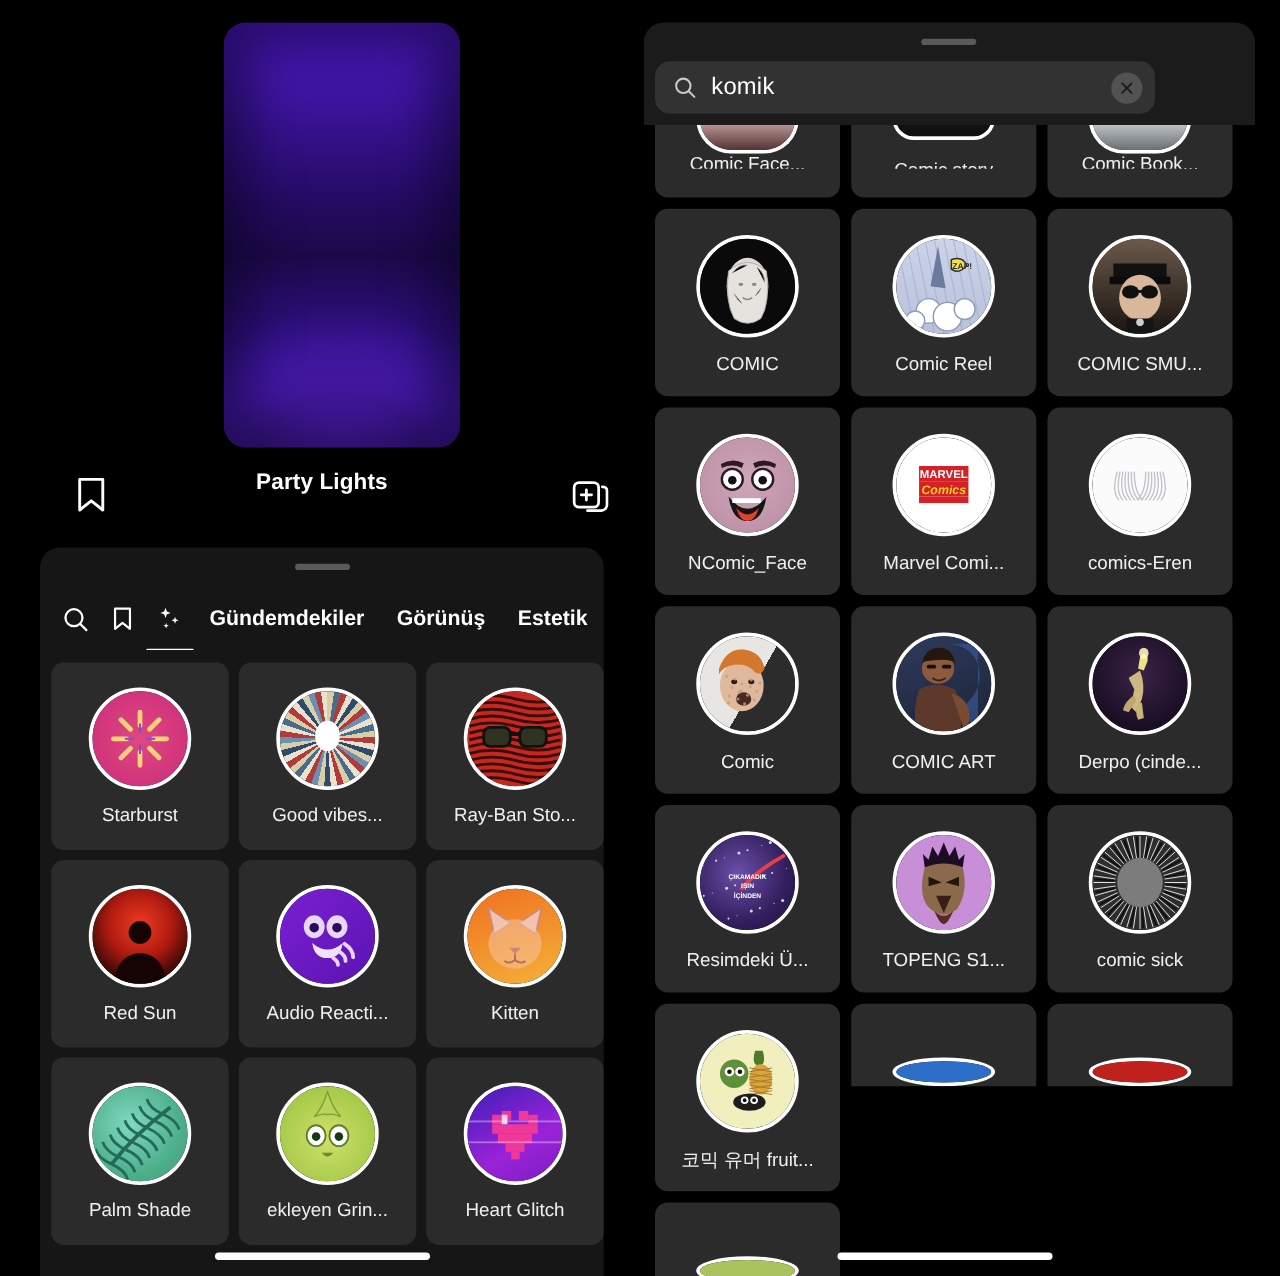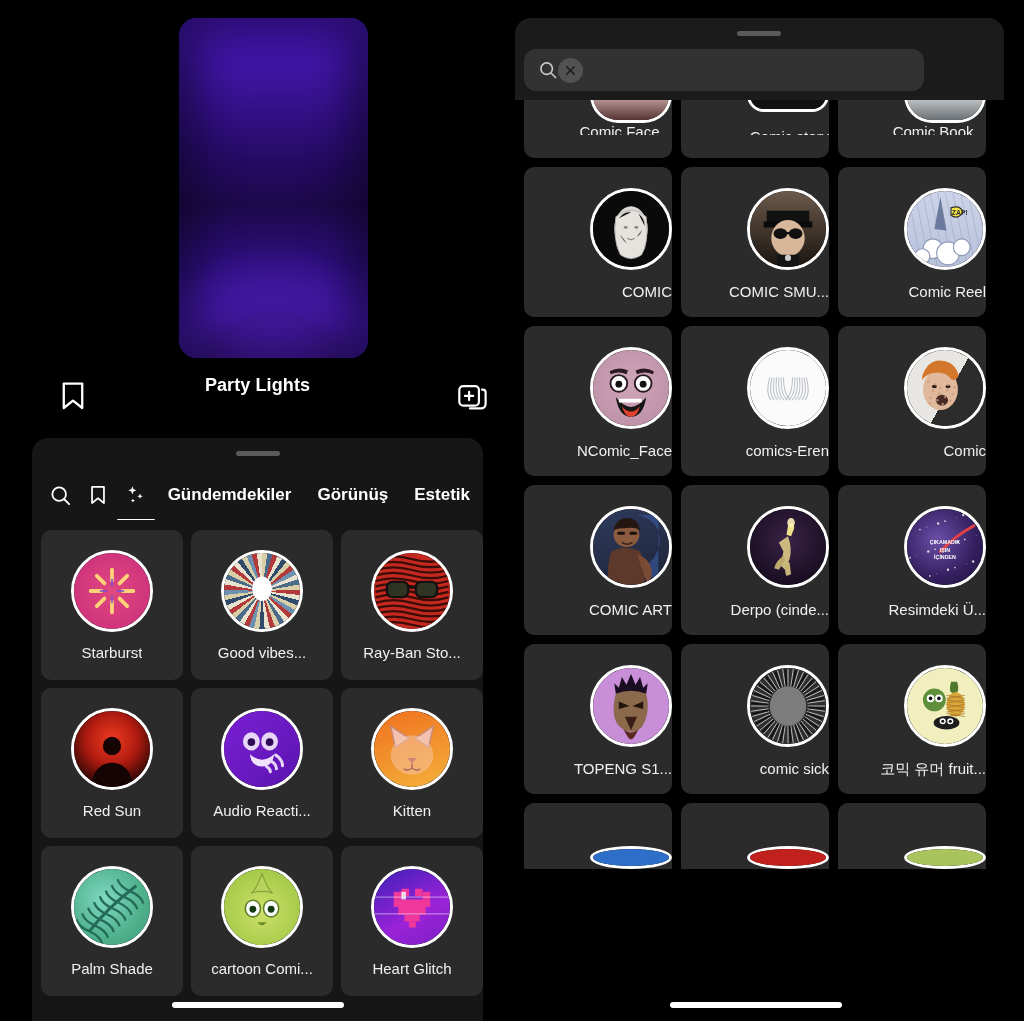--- a/index.html
+++ b/index.html
@@ -122,21 +122,21 @@
     position:absolute; left:422px; top:39px;
     color:#fff; font-size:20px; letter-spacing:0.2px;
   }
 
   #results-grid {
     position:absolute; left:9px; top:96px; width:496px;
     display:flex; flex-wrap:wrap; gap:9px;
   }
   .res-card {
     width:148px; height:150px; background:#2b2b2b; border-radius:10px;
-    display:flex; flex-direction:column; align-items:flex-end; justify-content:flex-start;
+    display:flex; flex-direction:column; align-items:center; justify-content:flex-start;
     padding-top:21px;
   }
   .res-thumb {
     width:82px; height:82px; border-radius:50%; background:#111;
     border:3.5px solid #fff; overflow:hidden; position:relative;
   }
   .res-label {
     margin-top:13px; font-size:15px; color:#f0f0f0; max-width:140px;
     overflow:hidden; text-overflow:ellipsis; white-space:nowrap; text-align:center;
   }
@@ -339,21 +339,21 @@
                 <path d="M50 6 q-6 18 -14 26 q10 -4 14 -2 q4 -2 14 2 Q56 24 50 6z" fill="#b9d45c" stroke="#7f9e36" stroke-width="1.5"></path>
       <g fill="#fff" stroke="#5f7f2a" stroke-width="2">
                   <ellipse cx="38" cy="52" rx="10" ry="11"></ellipse>
                   <ellipse cx="62" cy="52" rx="10" ry="11"></ellipse>
                 </g>
       <circle cx="38" cy="53" r="4.5" fill="#143a12"></circle>
                 <circle cx="62" cy="53" r="4.5" fill="#143a12"></circle>
       <path d="M44 70h12q-6 8-12 0z" fill="#6b8a2c"></path>
               </svg>
             </div>
-            <div class="eff-label">cartoon Comi...</div>
+            <div class="eff-label">ekleyen Grin...</div>
           </div>
           <div class="eff-card">
             <div class="eff-thumb">
               <div class="fill" style="background:linear-gradient(150deg,#3b1fb8,#9b22d8 60%,#7a1fc4)"></div>
       <svg class="fill" viewBox="0 0 100 100">
                 <g fill="#f0379a">
                   <rect x="26" y="30" width="10" height="10"></rect>
                   <rect x="36" y="26" width="10" height="10"></rect>
                   <rect x="54" y="26" width="10" height="10"></rect>
                   <rect x="64" y="30" width="10" height="10"></rect>
@@ -408,38 +408,20 @@
                 <path d="M34 36q8-10 16-8M60 30q8 6 8 16M36 58q4 8 8 10M58 60q4-2 6-8"></path>
               </g>
       <g fill="#8c877f">
                 <ellipse cx="43" cy="48" rx="2.6" ry="1.8"></ellipse>
                 <ellipse cx="57" cy="48" rx="2.6" ry="1.8"></ellipse>
               </g>
       <path d="M45 62q5 4 10 0" stroke="#8c877f" stroke-width="1.6" fill="none"></path>
             </svg>
           </div>
           <div class="res-label">COMIC</div>
-        </div>
-        <div class="res-card">
-          <div class="res-thumb">
-            <div class="fill" style="background:linear-gradient(180deg,#6b5a4b,#1a1410)"></div>
-      <svg class="fill" viewBox="0 0 100 100">
-              <path d="M22 26h56v16H22z" fill="#111"></path>
-              <path d="M18 40h64v8H18z" fill="#0b0b0b"></path>
-      <ellipse cx="50" cy="62" rx="22" ry="24" fill="#d8b79a"></ellipse>
-      <g fill="#111">
-                <ellipse cx="40" cy="56" rx="9" ry="7"></ellipse>
-                <ellipse cx="60" cy="56" rx="9" ry="7"></ellipse>
-                <rect x="46" y="54" width="9" height="3"></rect>
-              </g>
-      <path d="M36 84h28v16H36z" fill="#151515"></path>
-              <circle cx="50" cy="88" r="4" fill="#cfcfcf"></circle>
-            </svg>
-          </div>
-          <div class="res-label">COMIC SMU...</div>
         </div>
         <div class="res-card">
           <div class="res-thumb">
             <div class="fill" style="background:linear-gradient(180deg,#cdd3e8,#b8c2dc)"></div>
       <svg class="fill" viewBox="0 0 100 100">
               <g stroke="#9aa6c6" stroke-width="1" opacity=".7">
                 <path d="M0 0 L20 100"></path>
                 <path d="M10 0 L30 100"></path>
                 <path d="M20 0 L40 100"></path>
                 <path d="M30 0 L50 100"></path>
@@ -458,38 +440,69 @@
                 <circle cx="54" cy="82" r="15"></circle>
                 <circle cx="72" cy="74" r="11"></circle>
                 <circle cx="20" cy="86" r="10"></circle>
               </g>
             </svg>
           </div>
           <div class="res-label">Comic Reel</div>
         </div>
         <div class="res-card">
           <div class="res-thumb">
+            <div class="fill" style="background:linear-gradient(180deg,#6b5a4b,#1a1410)"></div>
+      <svg class="fill" viewBox="0 0 100 100">
+              <path d="M22 26h56v16H22z" fill="#111"></path>
+              <path d="M18 40h64v8H18z" fill="#0b0b0b"></path>
+      <ellipse cx="50" cy="62" rx="22" ry="24" fill="#d8b79a"></ellipse>
+      <g fill="#111">
+                <ellipse cx="40" cy="56" rx="9" ry="7"></ellipse>
+                <ellipse cx="60" cy="56" rx="9" ry="7"></ellipse>
+                <rect x="46" y="54" width="9" height="3"></rect>
+              </g>
+      <path d="M36 84h28v16H36z" fill="#151515"></path>
+              <circle cx="50" cy="88" r="4" fill="#cfcfcf"></circle>
+            </svg>
+          </div>
+          <div class="res-label">COMIC SMU...</div>
+        </div>
+        <div class="res-card">
+          <div class="res-thumb">
             <div class="fill" style="background:radial-gradient(circle at 50% 45%,#cfa6b8,#b98ba3)"></div>
       <svg class="fill" viewBox="0 0 100 100">
               <g fill="#2b1a22">
                 <path d="M22 28q12-7 24-1l-2 5q-10-5-21 0z"></path>
                 <path d="M56 27q12-6 24 1l-1 4q-11-5-21 0z"></path>
               </g>
       <g fill="#fff" stroke="#2b1a22" stroke-width="2.5">
                 <circle cx="34" cy="44" r="11"></circle>
                 <circle cx="66" cy="44" r="11"></circle>
               </g>
       <circle cx="34" cy="45" r="4.5" fill="#111"></circle>
               <circle cx="66" cy="45" r="4.5" fill="#111"></circle>
       <path d="M30 62q20 26 40 0 -4 26-20 26T30 62z" fill="#151515"></path>
       <path d="M38 74q12 14 24 0 -4 14-12 14t-12-14z" fill="#e0402f"></path>
       <path d="M34 64h30v5H34z" fill="#fff"></path>
             </svg>
           </div>
           <div class="res-label">NComic_Face</div>
+        </div>
+        <div class="res-card">
+          <div class="res-thumb">
+            <div class="fill" style="background:#fff"></div>
+      <svg class="fill" viewBox="0 0 100 100">
+              <rect x="24" y="30" width="52" height="16" fill="#d42027"></rect>
+      <text x="50" y="43" font-size="12" fill="#fff" text-anchor="middle" font-family="sans-serif" font-weight="bold">MARVEL</text>
+      <rect x="24" y="46" width="52" height="16" fill="#d42027"></rect>
+      <text x="50" y="59" font-size="13" fill="#f5d018" text-anchor="middle" font-family="sans-serif" font-weight="bold" font-style="italic">Comics</text>
+      <rect x="24" y="62" width="52" height="7" fill="#d42027"></rect>
+            </svg>
+          </div>
+          <div class="res-label">Marvel Comi...</div>
         </div>
         <div class="res-card">
           <div class="res-thumb">
             <div class="fill" style="background:#fbfbfb"></div>
       <svg class="fill" viewBox="0 0 100 100">
               <g stroke="#bfc3c9" stroke-width="1.4" fill="none">
       <path d="M26 36 q-6 22 2 30"></path>
                 <path d="M29 36 q-5 22 3.2 30"></path>
                 <path d="M32 36 q-4 22 4.4 30"></path>
                 <path d="M35 36 q-3 22 5.6 30"></path>
@@ -790,20 +803,21 @@
 
     <div id="search-sheet">
       <div id="search-grabber"></div>
       <div id="search-bar">
         <span>
           <svg viewBox="0 0 24 24" width="20" height="20" fill="none" stroke="#c9c9c9" stroke-width="2" stroke-linecap="round">
             <circle cx="10.4" cy="10.4" r="6.9"></circle>
               <path d="M15.6 15.6 21 21"></path>
           </svg>
         </span>
+        <span id="search-input-text" title="Ara">komik</span>
         <span id="clear-search-button">
           <svg viewBox="0 0 24 24" width="13" height="13" fill="none" stroke="#1b1b1b" stroke-width="2.8" stroke-linecap="round">
             <path d="M5 5l14 14M19 5L5 19"></path>
           </svg>
         </span>
       </div>
     </div>
     <div id="cancel-button">İptal</div>
 
     <div id="home-indicator-right"></div>

